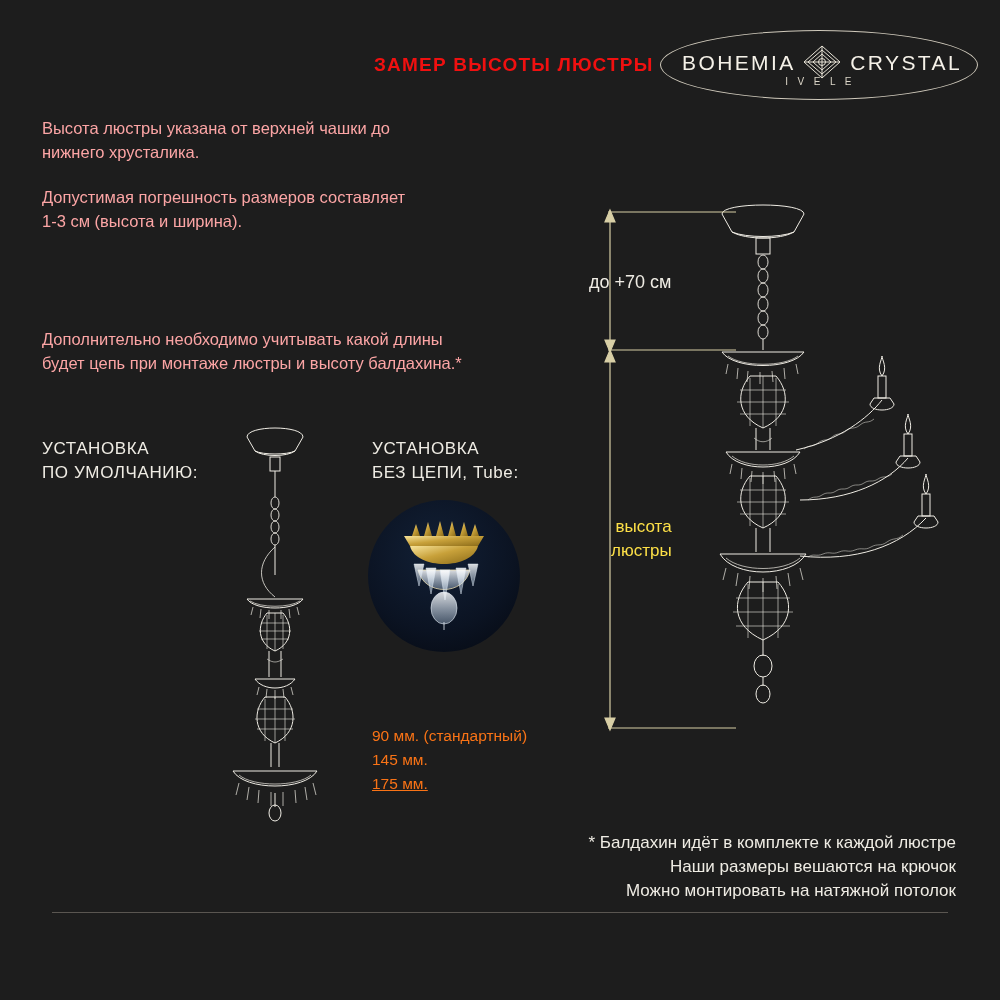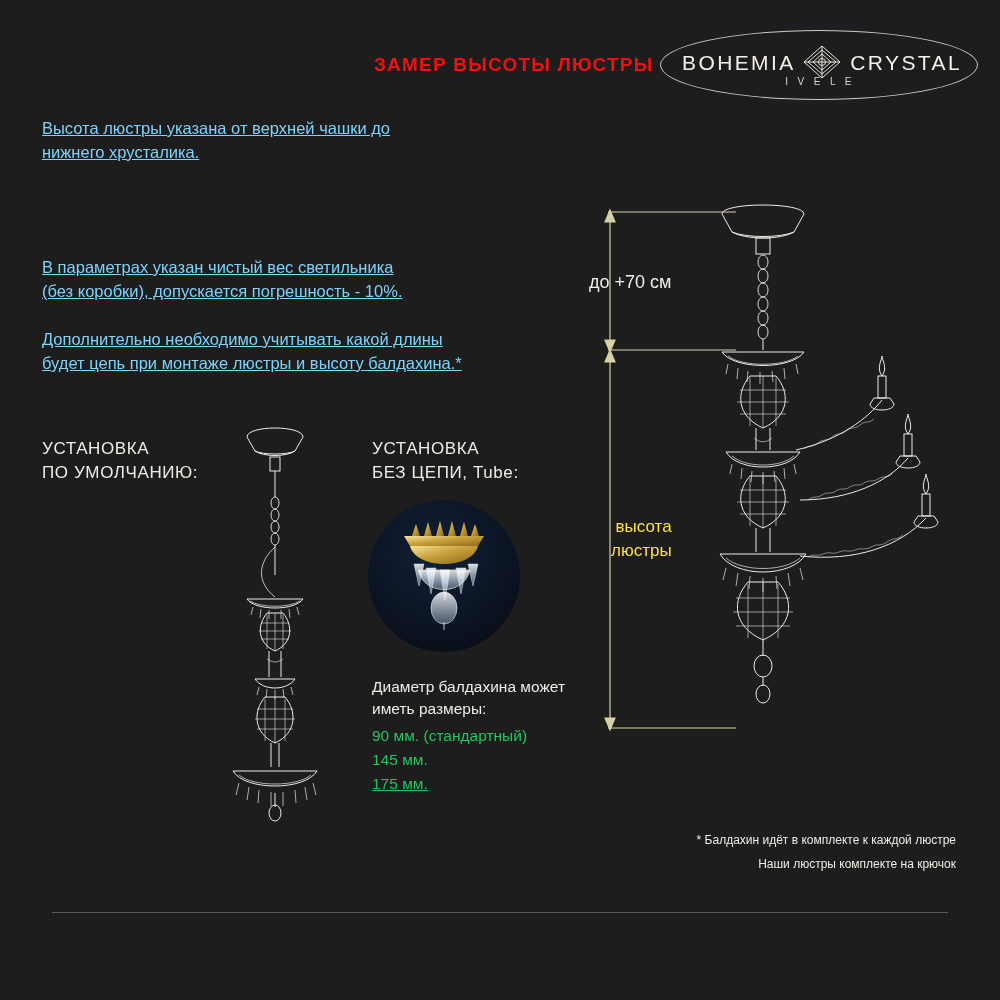--- a/index.html
+++ b/index.html
@@ -69,23 +69,22 @@
     font-size: 10px;
     letter-spacing: 3.4px;
     color: #dcd6c8;
   }
   
   .para {
     position: absolute;
     left: 42px;
     font-size: 16.5px;
     line-height: 24px;
-    color: #7dd3fc;
+    color: #fca5a5;
     white-space: pre-line;
-    text-decoration: underline;
   }
   #para1 { top: 116px; }
   #para2 { top: 185px; }
   #para3 { top: 255px; }
   #para4 { top: 327px; }
   
   #left-label {
     position: absolute;
     left: 42px;
     top: 437px;
@@ -123,21 +122,21 @@
     top: 676px;
     font-size: 15.5px;
     line-height: 22px;
     white-space: pre-line;
     color: #efece4;
   }
   .diam-item {
     position: absolute;
     left: 372px;
     font-size: 15.5px;
-    color: #22c55e;
+    color: #f97316;
   }
   #d1 { top: 727px; }
   #d2 { top: 751px; }
   #d3 { top: 775px; text-decoration: underline; }
   
   #measure-top-label {
     position: absolute;
     left: 589px;
     top: 272px;
     font-size: 18px;
@@ -150,21 +149,21 @@
     font-size: 17px;
     line-height: 24px;
     text-align: right;
     white-space: pre-line;
     color: #fde047;
   }
   
   .note {
     position: absolute;
     right: 44px;
-    font-size: 12px;
+    font-size: 17px;
     text-align: center;
     color: #efece4;
     margin-left: 40px;
   }
   #n1 { top: 833px; }
   #n2 { top: 857px; }
   #n3 { top: 881px; }
   #rule {
     position: absolute;
     left: 52px;
@@ -196,22 +195,22 @@
           <path d="M4 18 H40 M22 2 V34"></path>
           <circle cx="22" cy="18" r="3.5"></circle>
         </g>
       </svg>
     </div>
     <div class="sub">I V E L E</div>
   </div>
 
   <div class="para" id="para1">Высота люстры указана от верхней чашки до
 нижнего хрусталика.</div>
-  <div class="para" id="para3">В параметрах указан чистый вес светильника
-(без коробки), допускается погрешность - 10%.</div>
+  <div class="para" id="para2">Допустимая погрешность размеров составляет
+1-3 см (высота и ширина).</div>
   <div class="para" id="para4">Дополнительно необходимо учитывать какой длины
 будет цепь при монтаже люстры и высоту балдахина.*</div>
 
   <div id="left-label">УСТАНОВКА
 ПО УМОЛЧАНИЮ:</div>
 
   <div class="chand" style="left:195px; top:415px;">
     <svg width="160" height="420" viewBox="0 0 160 420">
       <g stroke="#efece4" fill="none" stroke-width="1">
 
@@ -308,22 +307,20 @@
         <path d="M72 70 l5 30 l5 -30 z"></path>
         <path d="M88 68 l5 26 l5 -26 z"></path>
         <path d="M100 64 l5 22 l5 -22 z"></path>
       </g>
 
       <ellipse cx="76" cy="108" rx="13" ry="16" fill="url(#glass)" stroke="#e8f0f8" stroke-width="0.6"></ellipse>
       <path d="M76 122 l0 8" stroke="#e8f0f8" stroke-width="0.8"></path>
     </svg>
   </div>
 
-  <div id="diam-title">Диаметр балдахина может
-иметь размеры:</div>
   <div class="diam-item" id="d1">90 мм. (стандартный)</div>
   <div class="diam-item" id="d2">145 мм.</div>
   <div class="diam-item" id="d3">175 мм.</div>
 
   <div class="chand" style="left:700px; top:200px;">
     <svg width="290" height="550" viewBox="0 0 290 550">
       <g stroke="#efece4" fill="none" stroke-width="1">
 
         <path d="M22 14 C22 2 104 2 104 14 L94 32 C80 40 46 40 32 32 Z"></path>
         <path d="M32 32 C46 38 80 38 94 32"></path>
@@ -429,16 +426,17 @@
         <polygon points="50,530 45,518 55,518"></polygon>
       </g>
     </svg>
   </div>
 
   <div id="measure-top-label">до +70 см</div>
   <div id="measure-main-label">высота
 люстры</div>
 
   <div class="note" id="n1">* Балдахин идёт в комплекте к каждой люстре</div>
-  <div class="note" id="n2">Наши люстры комплекте на крючок</div>
+  <div class="note" id="n2">Наши размеры вешаются на крючок</div>
+  <div class="note" id="n3">Можно монтировать на натяжной потолок</div>
   <div id="rule"></div>
 
 </div>
 
 </body></html>

